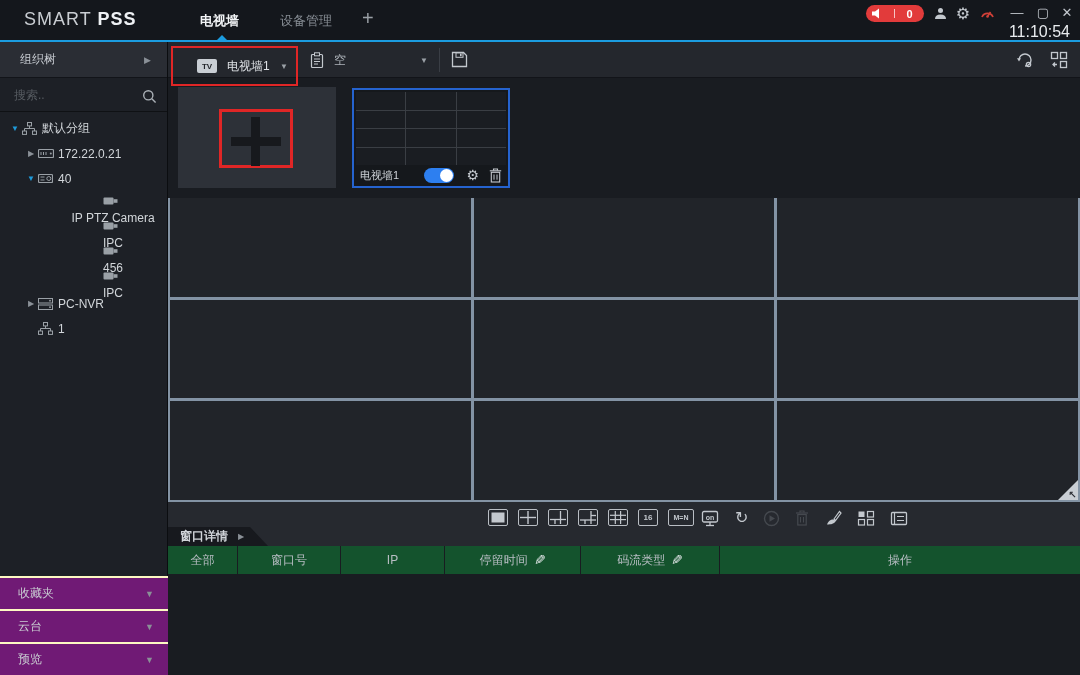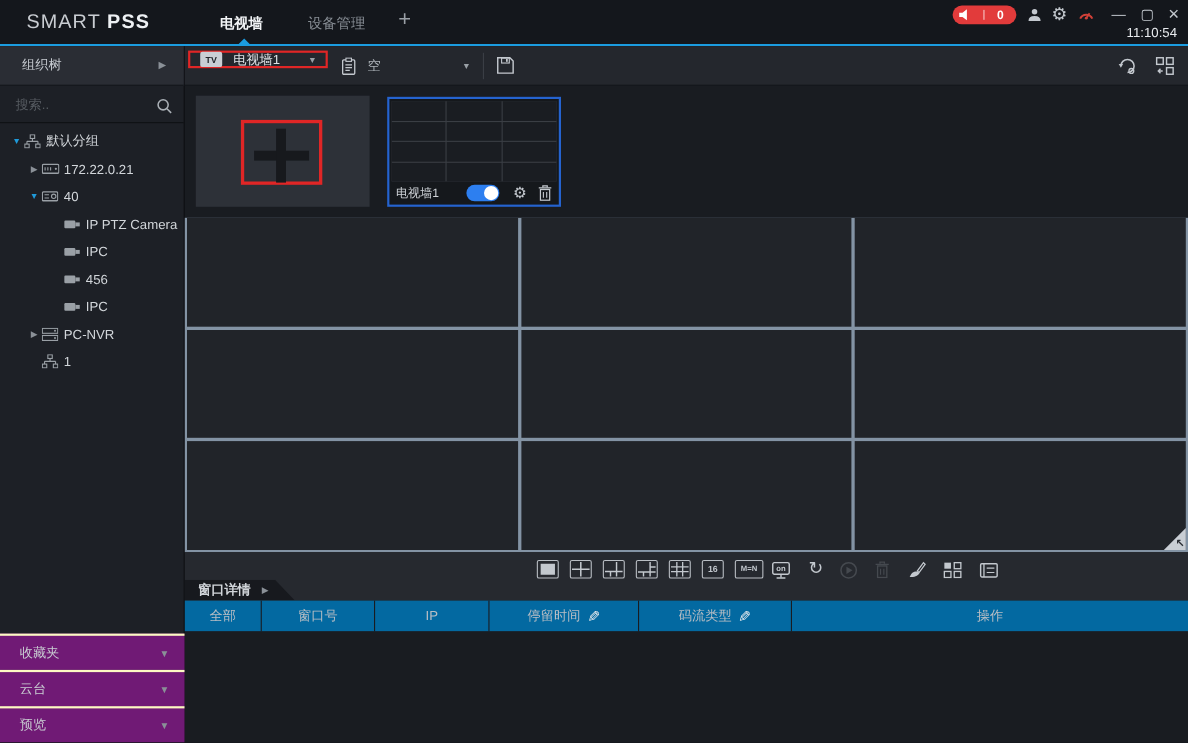--- a/index.html
+++ b/index.html
@@ -14,48 +14,48 @@
   .main-tab.active { color:#f2f4f6; font-weight:bold;text-align:right; }
   .tab1 { left:200px; } .tab2 { left:280px; }
   .tab-plus { position:absolute; left:362px; top:7px; font-size:20px; color:#9aa0a6; font-weight:400; }
   .accent-line { position:absolute; left:0; top:40px; width:1080px; height:2px; background:#1b9ce0; }
   .tab-caret { position:absolute; left:217px; top:35px; width:0; height:0; border-left:5px solid transparent; border-right:5px solid transparent; border-bottom:5px solid #1b9ce0; }
   .alarm-pill { position:absolute; left:866px; top:5px; width:58px; height:17px; background:#e23b3b; border-radius:9px; display:flex; align-items:center; justify-content:space-around; color:#fff; }
   .alarm-pill .sep { width:1px; height:9px; background:rgba(255,255,255,.7); }
   .alarm-count { font-size:11px; font-weight:bold; padding-right:6px; }
   .tb-icon { position:absolute; top:4px; width:20px; height:18px; display:flex; align-items:center; justify-content:center; }
   .win-btn { position:absolute; top:5px; color:#c3c8ce; font-size:13px; width:18px; text-align:center; }
-  .clock { position:absolute; right:10px; top:23px; font-size:12px; color:#e8ebee; }
+  .clock { position:absolute; right:10px; top:23px; font-size:16px; color:#e8ebee; }
 
   
   .sidebar { position:absolute; left:0; top:42px; width:168px; height:633px; background:#1d2026; border-right:1px solid #0b0d10; }
   .main { position:absolute; left:168px; top:42px; width:912px; height:633px; background:#191c21; }
 
   
   .side-header { position:relative; height:36px; background:#2a2d34; border-bottom:1px solid #121419; display:flex; align-items:center; }
   .side-header .lbl { margin-left:20px; font-size:12px; color:#c6cad0; }
   .side-header .arr { position:absolute; right:16px; font-size:9px; color:#8a9097; }
   .search-row { position:relative; height:28px; margin-top:6px; border-bottom:1px solid #0f1114; }
   .search-row input { position:absolute; left:14px; top:4px; width:118px; background:transparent; border:none; outline:none; font-size:12px; color:#aab0b6; }
   .search-row input::placeholder { color:#565b61; }
   .search-row .mag { position:absolute; right:10px; top:5px; }
   .tree { position:absolute; left:0; top:74px; width:168px; }
   .ti { position:relative; height:25px; display:flex; align-items:center; color:#d2d6da; font-size:12px; }
   .ti .exp { width:14px; text-align:center; font-size:8px; flex:0 0 14px; }
   .exp.down { color:#1f9ad9; } .exp.right { color:#8a9097; }
   .ti .ticon { width:20px; flex:0 0 20px; display:flex; align-items:center; }
-  .lv0 { padding-left:8px; } .lv1 { padding-left:24px; } .lv2 { padding-left:58px; }
+  .lv0 { padding-left:8px; } .lv1 { padding-left:24px; } .lv2 { padding-left:58px;flex-direction:column; }
   .side-panels { position:absolute; left:0; bottom:0; width:168px; }
   .side-panel { position:relative; height:33px; background:#701a75; border-top:2px solid #fef9c3; display:flex; align-items:center; }
   .side-panel .lbl { margin-left:18px; font-size:12px; color:#c9cdd2; }
   .side-panel .arr { position:absolute; right:14px; font-size:9px; color:#8a9097; }
 
   
   .toolbar { position:absolute; left:0; top:0; width:912px; height:36px; background:#24272d; border-bottom:1px solid #121419; }
-  .wall-select { position:absolute; left:3px; top:4px; width:127px; height:16px; border:2px solid #e02626; display:flex; align-items:center; }
+  .wall-select { position:absolute; left:3px; top:4px; width:127px; height:40px; border:2px solid #e02626; display:flex; align-items:center;padding-left:15px; }
   .tv-badge { margin-left:9px; width:20px; height:14px; background:#c9ced4; border-radius:2px; color:#22252a; font-size:8px; font-weight:bold; display:flex; align-items:center; justify-content:center; }
   .wall-select .lbl { margin-left:10px; font-size:12px; color:#dfe2e6; }
   .wall-select .arr { margin-left:auto; margin-right:8px; font-size:8px; color:#9aa0a6; }
   .scheme-select { position:absolute; left:142px; top:4px; width:118px; height:28px; display:flex; align-items:center; }
   .scheme-select .lbl { margin-left:10px; font-size:12px; color:#aeb4ba; }
   .scheme-select .arr { margin-left:auto; font-size:8px; color:#9aa0a6; }
   .tool-sep { position:absolute; left:271px; top:6px; width:1px; height:24px; background:#3a3e45; }
   .save-btn { position:absolute; left:283px; top:9px; }
   .tool-right { position:absolute; right:12px; top:9px; display:flex; gap:16px; }
 
@@ -86,21 +86,21 @@
   .split-btn { width:20px; height:17px; border:1px solid #b9bec4; border-radius:2px; display:flex; align-items:center; justify-content:center; color:#c3c8ce; font-size:8px; font-weight:bold; }
   .ctrl-group { position:absolute; left:532px; top:7px; display:flex; gap:15px; align-items:center; }
   .ctrl { display:flex; align-items:center; justify-content:center; height:18px; }
   .ctrl.txt { color:#c3c8ce; font-size:16px; line-height:1; }
   .ctrl.disabled { color:#45494f; }
   .detail-tab { position:absolute; left:0; bottom:0; width:100px; height:19px; background:#17191e; clip-path:polygon(0 0,82% 0,100% 100%,0 100%); display:flex; align-items:center; }
   .detail-tab .lbl { margin-left:12px; font-size:12px; color:#d0d4d9; font-weight:bold; }
   .detail-tab .arr { margin-left:10px; font-size:8px; color:#8a9097; }
 
   
-  .tbl-head { position:absolute; left:0; top:504px; width:912px; height:28px; background:#0369a1; display:flex; }
+  .tbl-head { position:absolute; left:0; top:504px; width:912px; height:28px; background:#14532d; display:flex; }
   .th { height:28px; display:flex; align-items:center; justify-content:center; font-size:12px; color:#b9bec4; border-right:1px solid #191c21; gap:6px; }
   .th:last-child { border-right:none; }
   .th .pencil { color:#e8ebee; font-size:14px; display:inline-block; transform:scaleX(-1); }
   .tbl-body { position:absolute; left:0; top:532px; width:912px; height:101px; background:#191c21; }
 
   svg { display:block; }
 </style>
 </head>
 <body>
 

